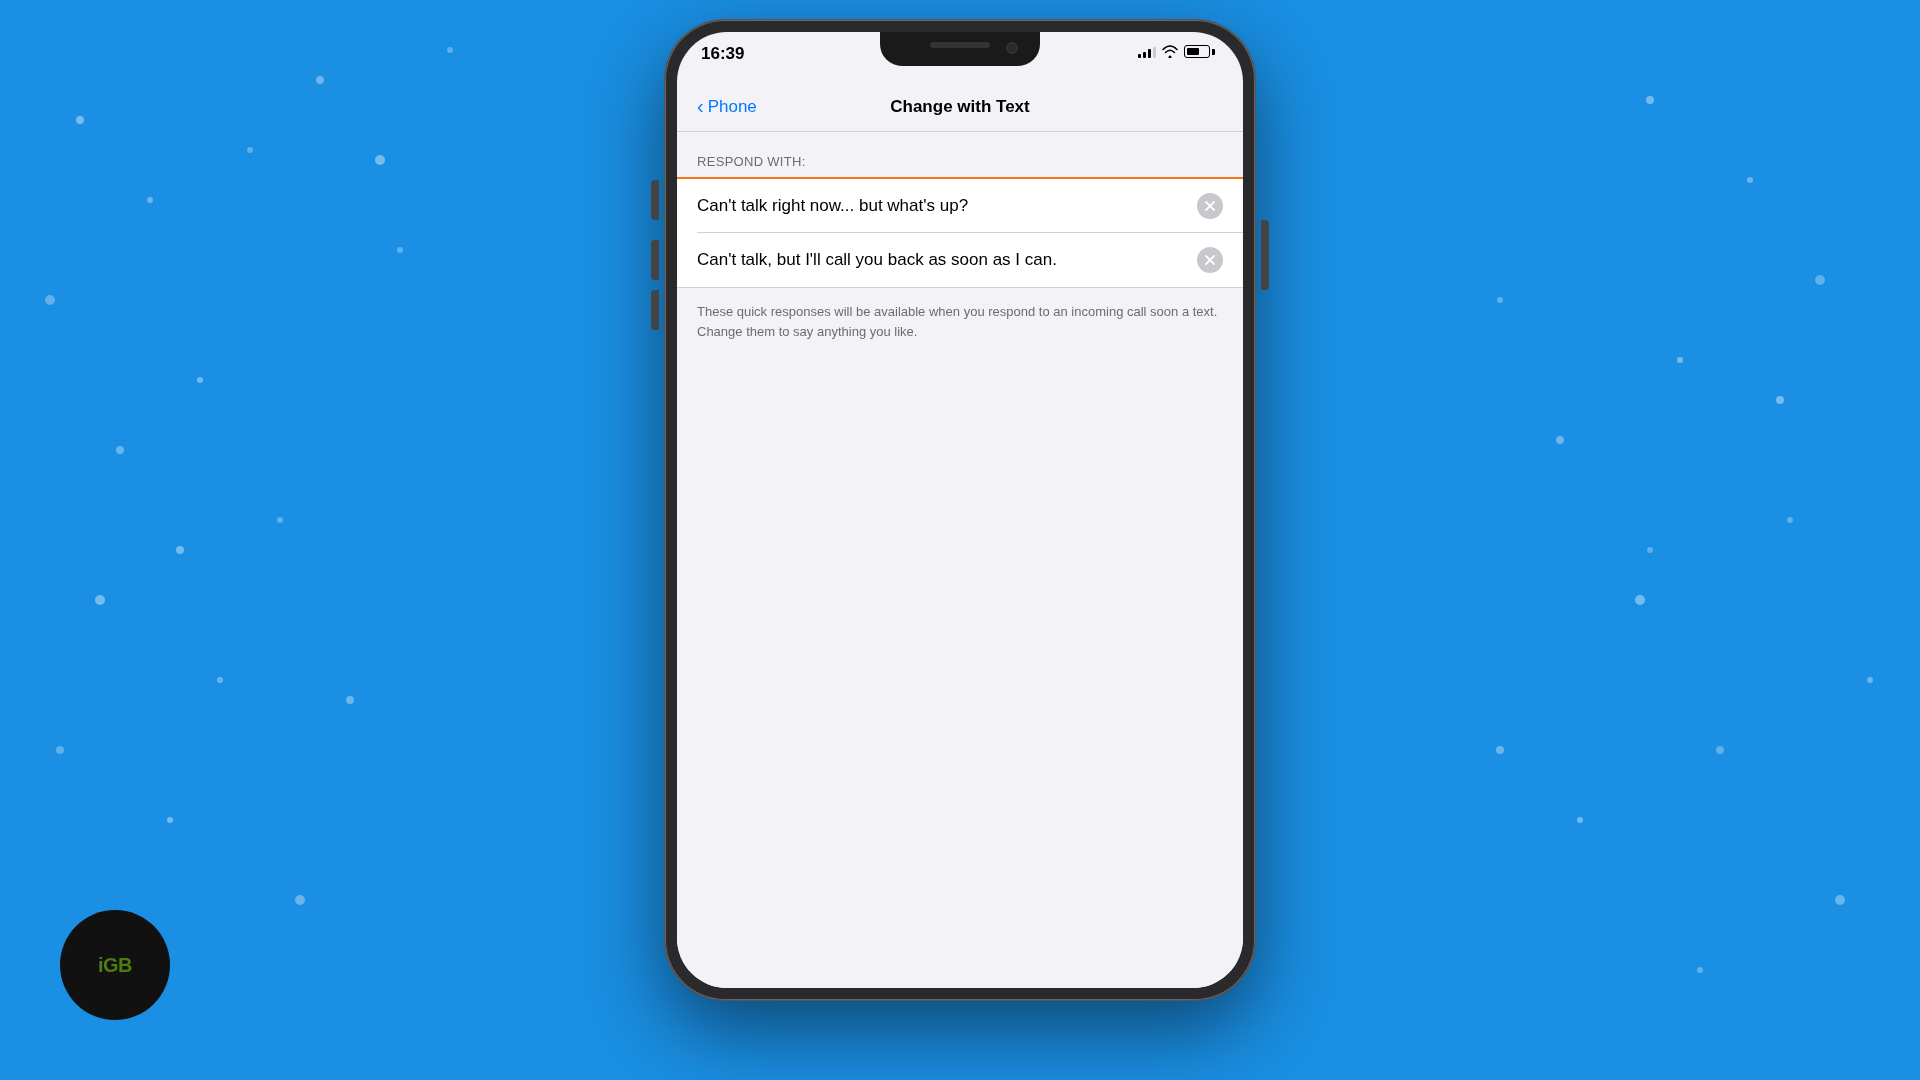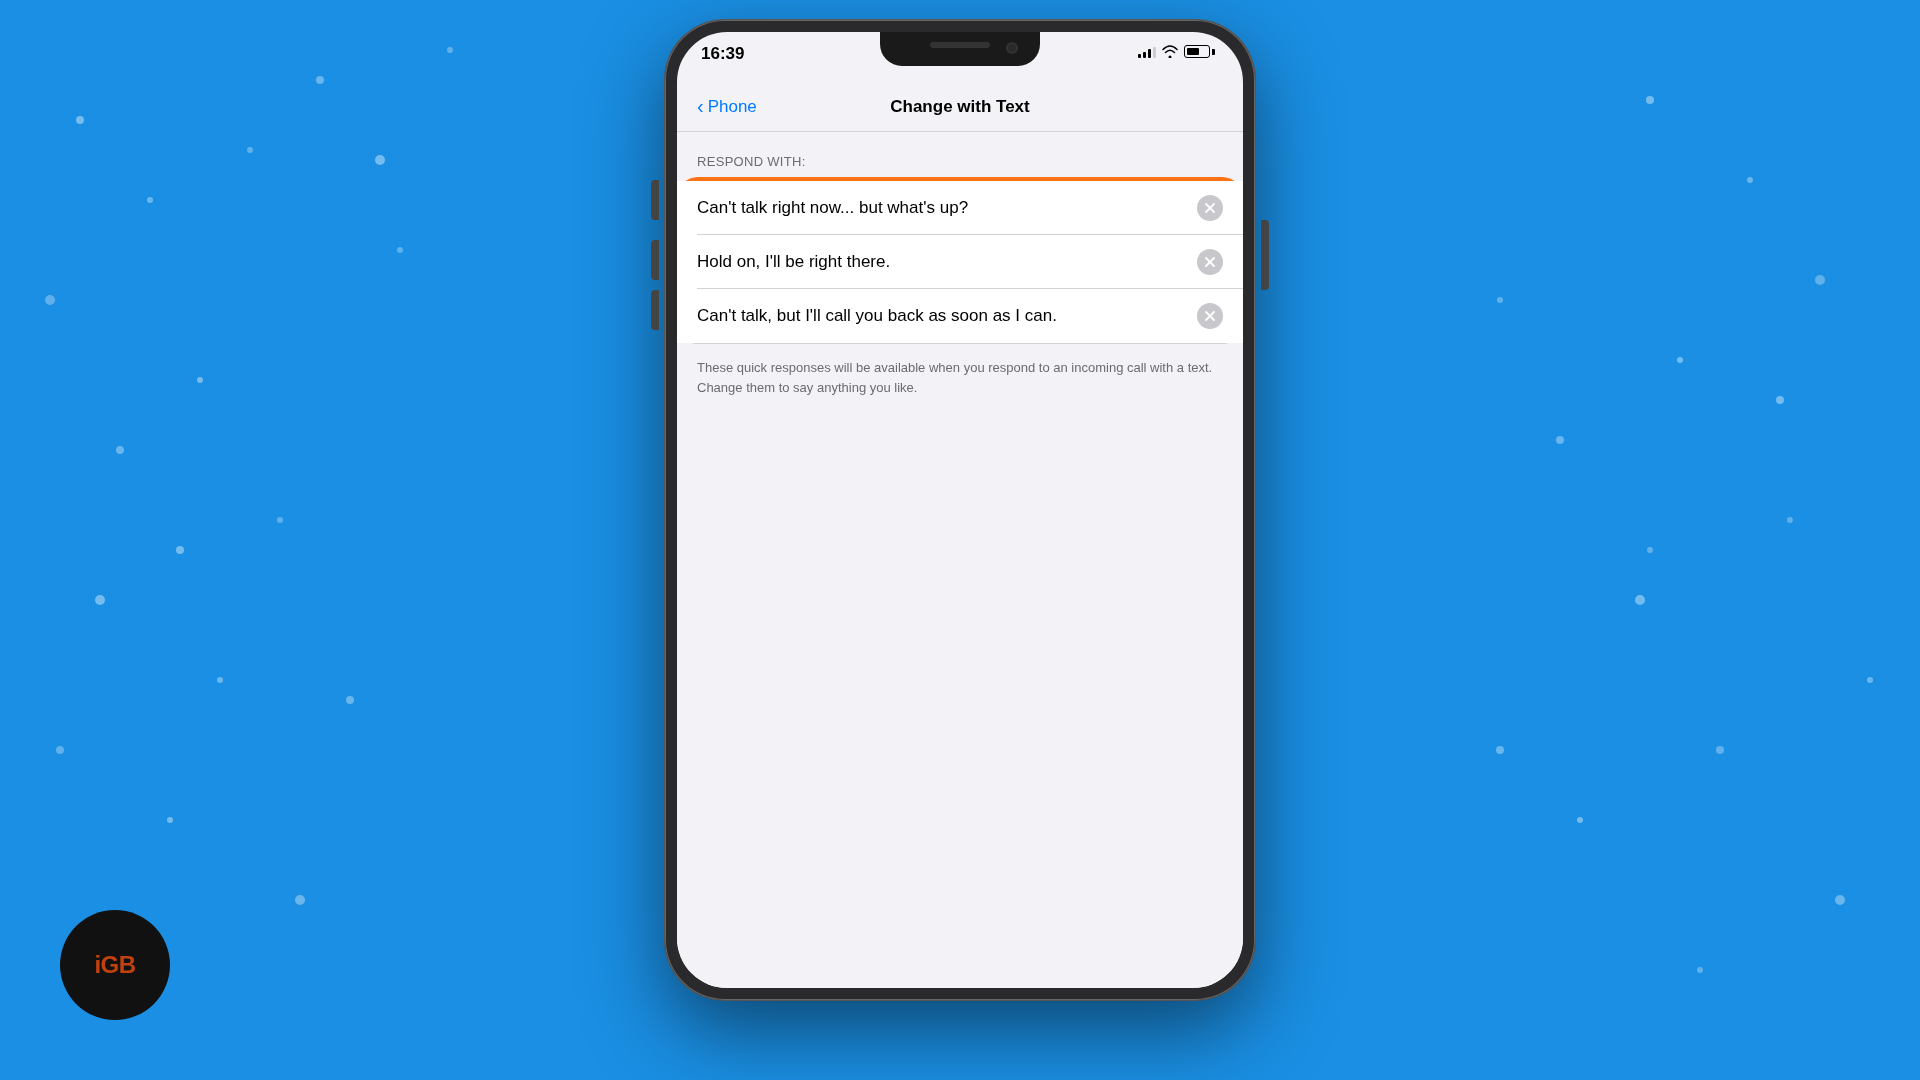--- a/index.html
+++ b/index.html
@@ -21,22 +21,22 @@
       width: 110px;
       height: 110px;
       background: #111;
       border-radius: 50%;
       display: flex;
       align-items: center;
       justify-content: center;
       z-index: 10;
     }
     .igb-logo-text {
-      color: #c2410c;
-      font-size: 24px;
+      color: #4d7c0f;
+      font-size: 20px;
       font-weight: 700;
       letter-spacing: -0.5px;
       text-align: center;
     }
 
     
     .scene {
       position: absolute;
       top: 0;
       left: 50%;
@@ -248,23 +248,22 @@
       padding: 22px 36px 8px 20px;
       font-size: 13px;
       font-weight: 400;
       color: #6c6c70;
       letter-spacing: 0.3px;
     }
 
     .list-group {
       background: #fff;
       margin: 0;
-      border-top: 4px solid #f97316;
+      border-top: 2px solid #f97316;
       border-bottom: 1px solid #d1d1d6;
-      border-radius: 21px;
     }
 
     .list-item {
       display: flex;
       align-items: center;
       padding: 14px 20px;
       background: #fff;
       min-height: 52px;
       position: relative;
     }
@@ -418,39 +417,30 @@
           <div class="list-item">
             <span class="list-item-text">Can't talk right now... but what's up?</span>
             <div class="delete-btn">
               <svg viewBox="0 0 14 14" fill="none" xmlns="http://www.w3.org/2000/svg">
                 <line x1="3" y1="3" x2="11" y2="11" stroke="white" stroke-width="1.8" stroke-linecap="round"></line>
                 <line x1="11" y1="3" x2="3" y2="11" stroke="white" stroke-width="1.8" stroke-linecap="round"></line>
               </svg>
             </div>
           </div>
 
-          <div class="list-item">
-            <span class="list-item-text">Hold on, I'll be right there.</span>
-            <div class="delete-btn">
-              <svg viewBox="0 0 14 14" fill="none" xmlns="http://www.w3.org/2000/svg">
-                <line x1="3" y1="3" x2="11" y2="11" stroke="white" stroke-width="1.8" stroke-linecap="round"></line>
-                <line x1="11" y1="3" x2="3" y2="11" stroke="white" stroke-width="1.8" stroke-linecap="round"></line>
-              </svg>
-            </div>
-          </div>
 
           <div class="list-item">
             <span class="list-item-text">Can't talk, but I'll call you back as soon as I can.</span>
             <div class="delete-btn">
               <svg viewBox="0 0 14 14" fill="none" xmlns="http://www.w3.org/2000/svg">
                 <line x1="3" y1="3" x2="11" y2="11" stroke="white" stroke-width="1.8" stroke-linecap="round"></line>
                 <line x1="11" y1="3" x2="3" y2="11" stroke="white" stroke-width="1.8" stroke-linecap="round"></line>
               </svg>
             </div>
           </div>
         </div>
 
-        <p class="footer-text">These quick responses will be available when you respond to an incoming call with a text. Change them to say anything you like.</p>
+        <p class="footer-text">These quick responses will be available when you respond to an incoming call soon a text. Change them to say anything you like.</p>
       </div>
 
     </div>
   </div>
 </div>
 
 </body></html>

